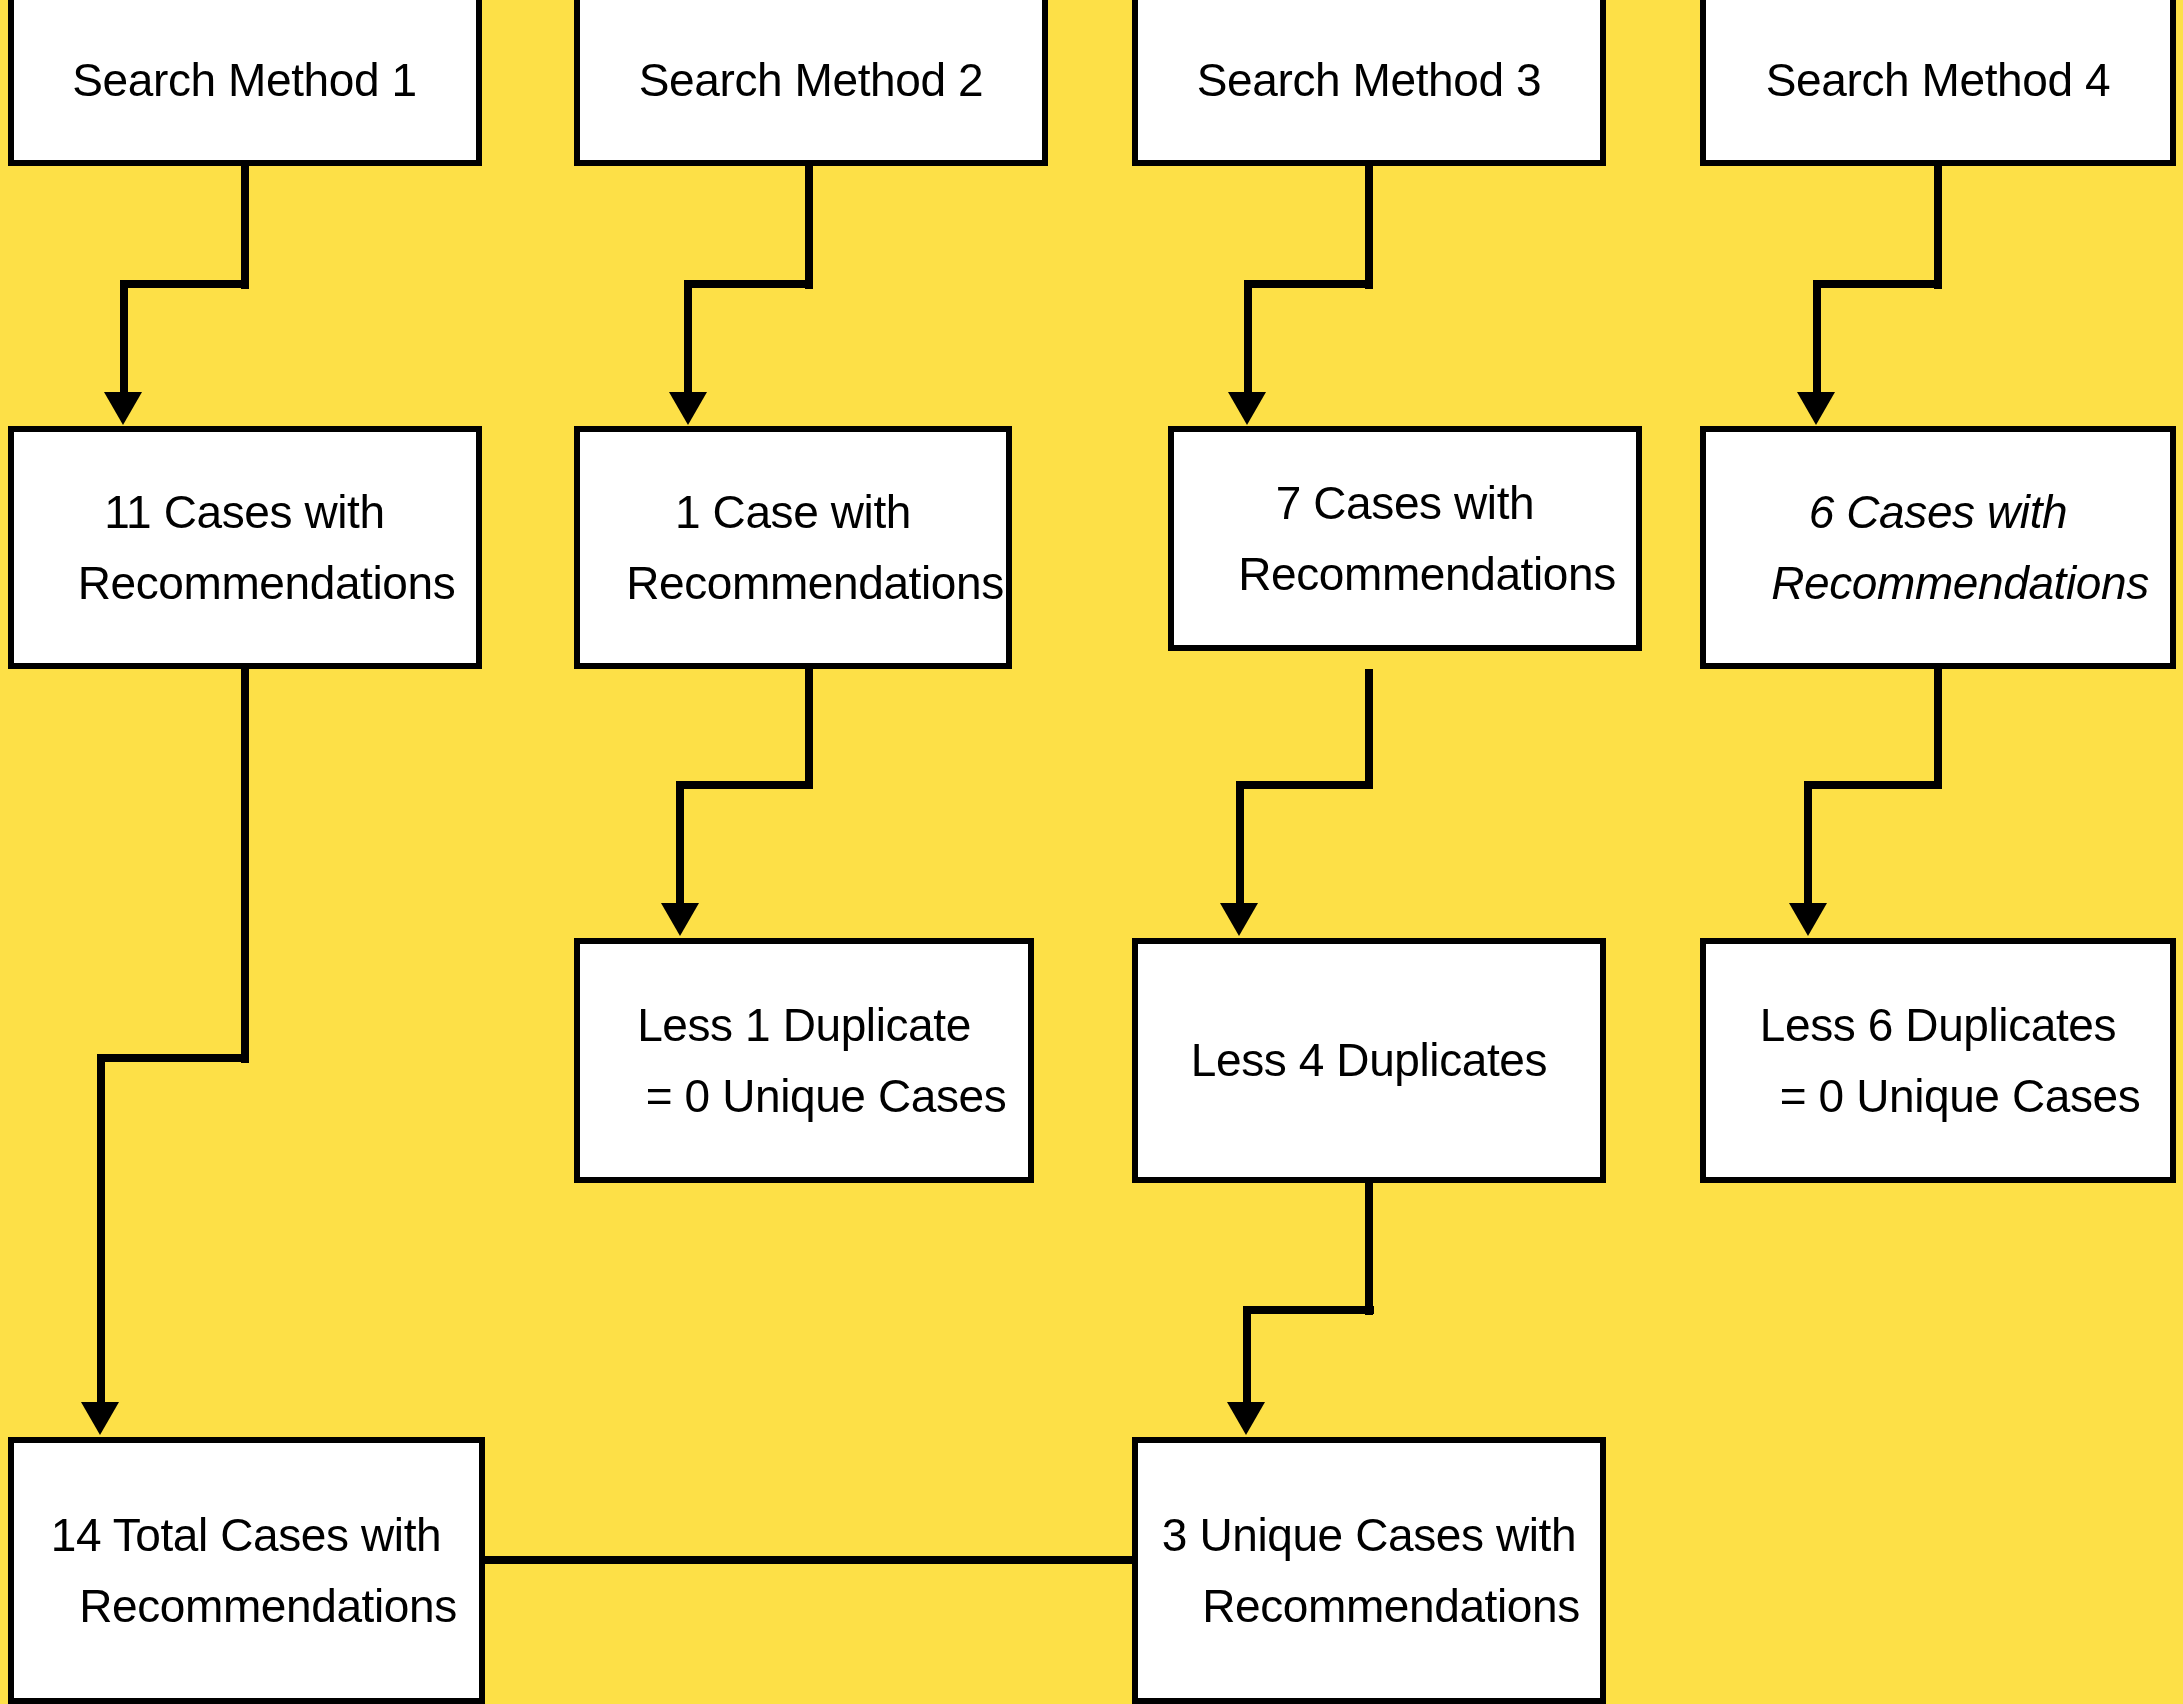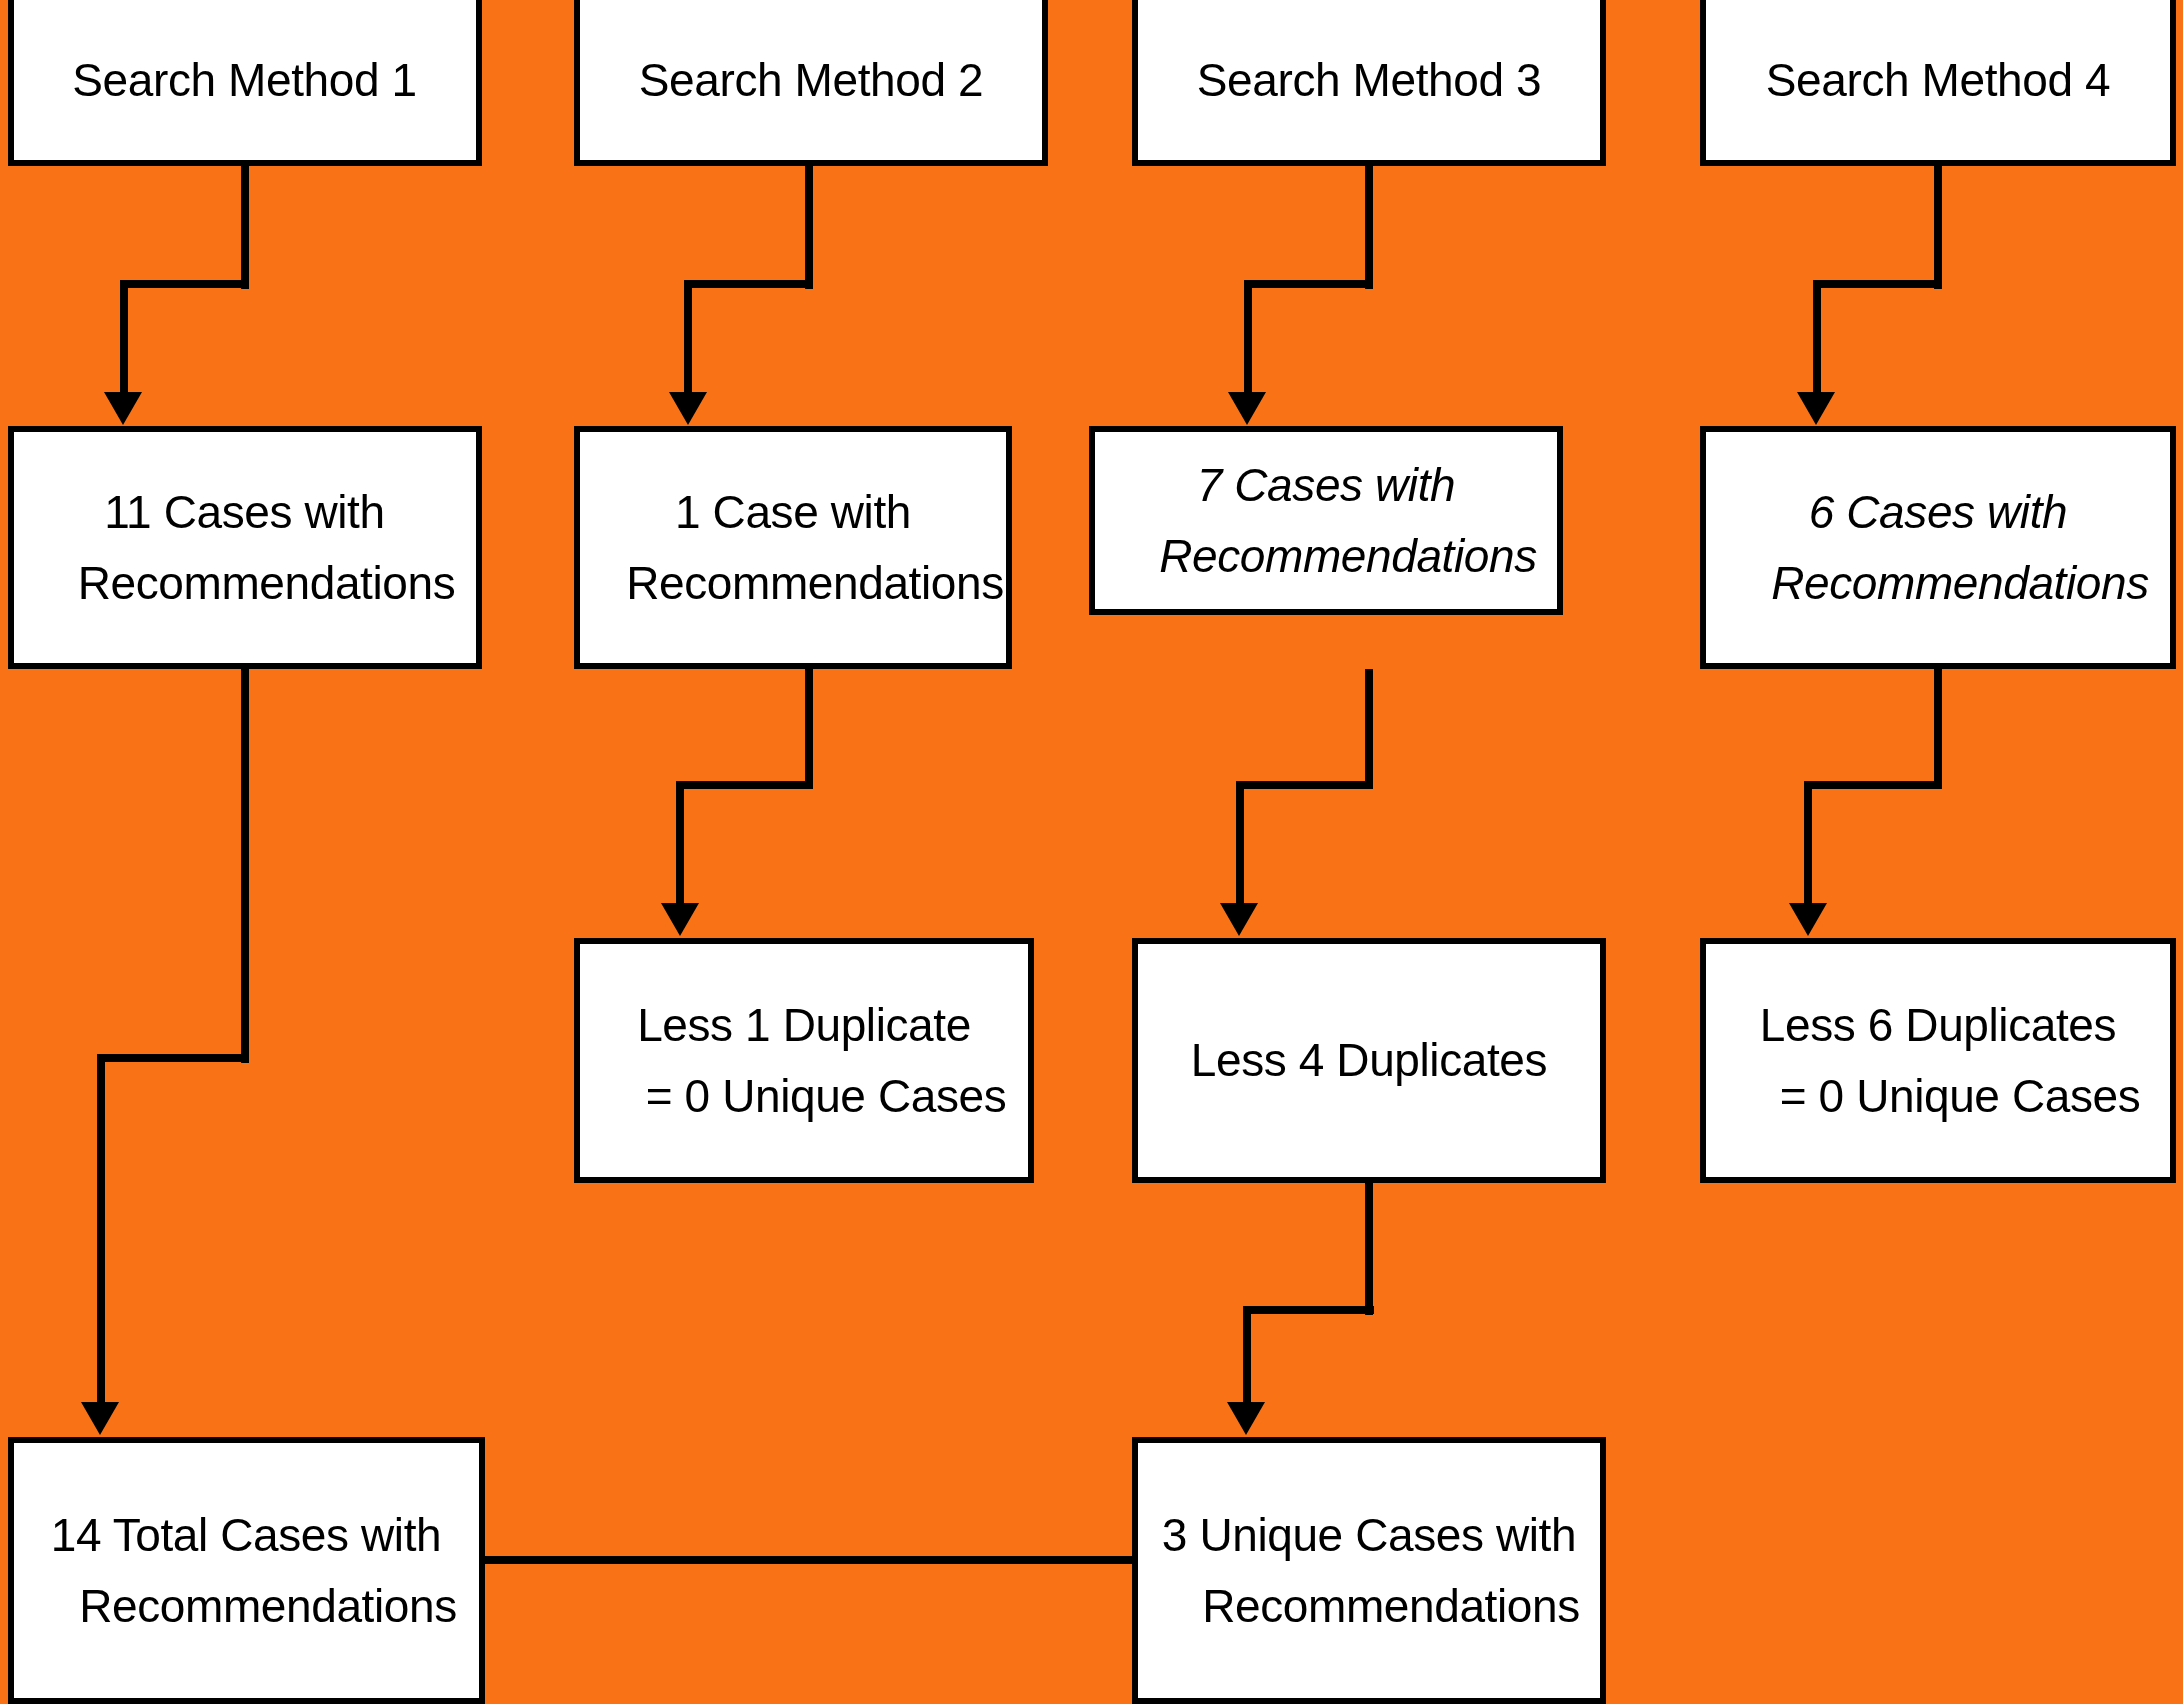--- a/index.html
+++ b/index.html
@@ -4,21 +4,21 @@
 <style>
   html, body {
     margin: 0;
     padding: 0;
     background: #ffffff;
   }
   #canvas {
     position: relative;
     width: 2183px;
     height: 1704px;
-    background: #f97316;
+    background: #fde047;
     overflow: hidden;
     font-family: "Liberation Sans", sans-serif;
   }
   .node {
     position: absolute;
     box-sizing: border-box;
     border: 6.7px solid #000000;
     background: #ffffff;
     display: flex;
     flex-direction: column;
@@ -153,21 +153,21 @@
   <div class="node" style="left:7.5px; top:426px; width:474px; height:243px;">
     <span class="line">11 Cases with</span>
     <span class="line">Recommendations</span>
   </div>
 
   <div class="node" style="left:574px; top:426px; width:438px; height:243px;">
     <span class="line">1 Case with</span>
     <span class="line">Recommendations</span>
   </div>
 
-  <div class="node" style="left:1089px; top:426px; width:474px; height:189px;font-style:italic;">
+  <div class="node" style="left:1168px; top:426px; width:474px; height:225px;">
     <span class="line">7 Cases with</span>
     <span class="line">Recommendations</span>
   </div>
 
   <div class="node" style="left:1700px; top:426px; width:476px; height:243px;font-style:italic;">
     <span class="line">6 Cases with</span>
     <span class="line">Recommendations</span>
   </div>
 
   <div class="node" style="left:574px; top:938px; width:460px; height:245px;">

